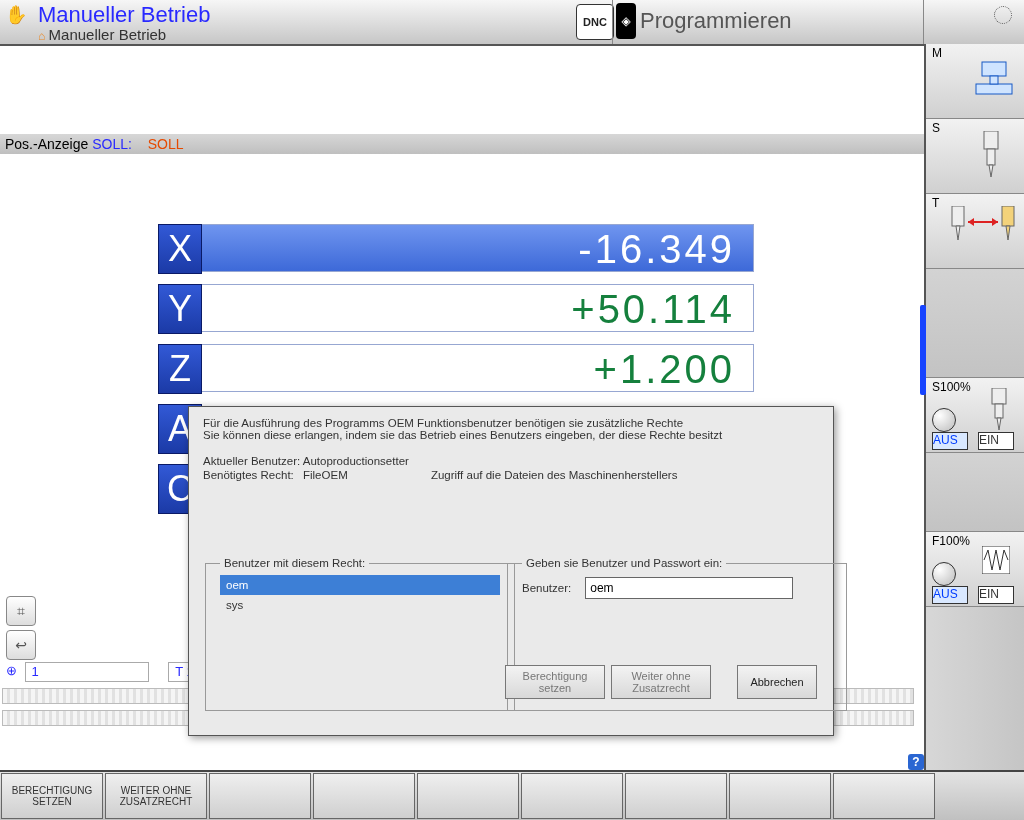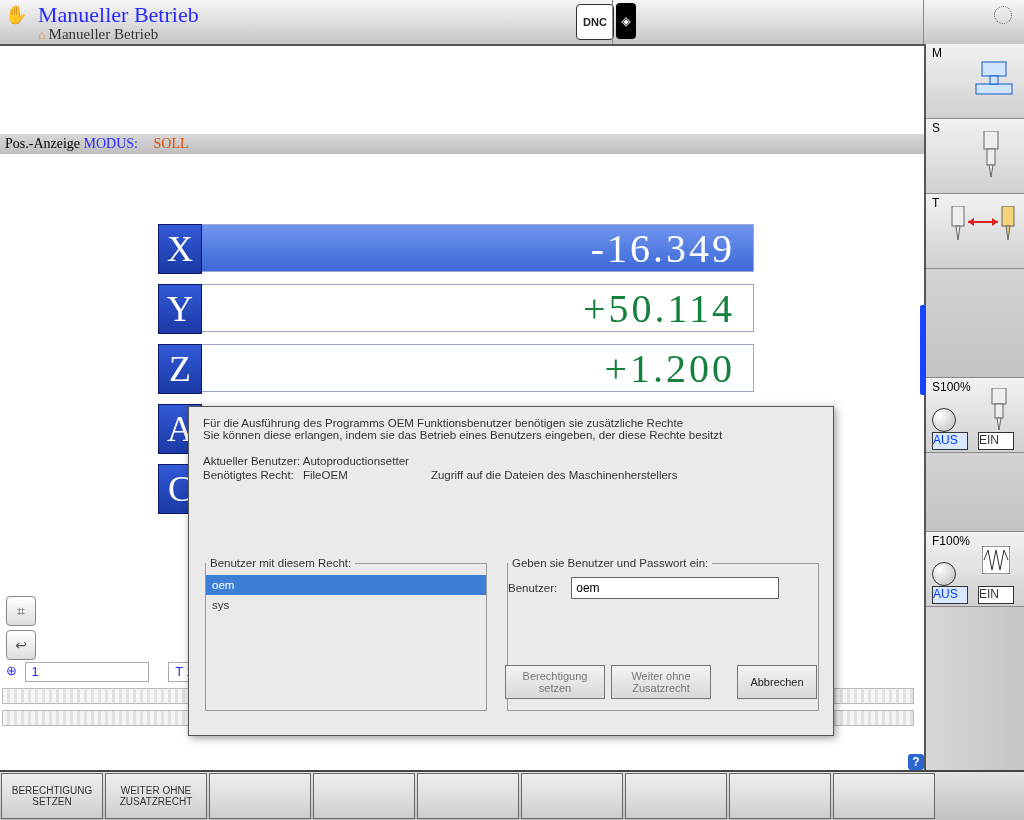--- a/index.html
+++ b/index.html
@@ -1,17 +1,17 @@
 <!DOCTYPE html>
 <html><head>
 <meta charset="utf-8">
 <style>
   html,body{margin:0;padding:0;width:1024px;height:820px;overflow:hidden;
     font-family:Arial,Helvetica,sans-serif;background:#fff;font-size:12px;color:#222}
-  .mono{font-family:Liberation Serif, serif}
+  .mono{font-family:Liberation Sans, sans-serif}
   
   #header{position:absolute;left:0;top:0;width:1024px;height:44px;
     background:linear-gradient(#f6f6f6,#c6c6c6);border-bottom:2px solid #555}
   #header .hand{position:absolute;left:2px;top:2px;width:30px;height:26px;
     display:flex;align-items:center;justify-content:center;font-size:18px}
   #header .title1{position:absolute;left:38px;top:2px;font-size:22px;color:#2929ff;font-weight:500}
   #header .sub{position:absolute;left:38px;top:26px}
   #header .sub .home{color:#e98b2c;font-size:12px}
   #header .sub .text{color:#333;font-size:15px}
   #dnc{position:absolute;left:576px;top:4px;width:36px;height:34px;background:#fff;
@@ -66,21 +66,21 @@
     display:flex;align-items:center;justify-content:center;text-align:center;line-height:11px}
   .sk.active{color:#333}
   
   #dlg{position:absolute;left:188px;top:406px;width:644px;height:328px;
     background:#eaeaea;border:1px solid #555;box-shadow:2px 2px 8px rgba(0,0,0,.4)}
   #dlg-title{height:22px;background:linear-gradient(#e5e5e5,#cfcfcf);border-bottom:1px solid #aaa;
     font-size:12px;padding:4px 8px;color:#333;position:relative}
   #dlg-title .wbtn{position:absolute;top:3px;width:14px;height:14px;border:1px solid #888;
     font-size:10px;line-height:12px;text-align:center;background:#f4f4f4}
   #dlg-body{position:relative;padding:10px 14px;font-size:11.5px;color:#333;height:288px;box-sizing:border-box}
-  #dlg fieldset{position:absolute;border:1px solid #999;padding:6px 0;font-size:11.5px}
+  #dlg fieldset{position:absolute;border:1px solid #999;padding:6px 14px;font-size:11.5px}
   #dlg fieldset legend{font-size:11.5px;color:#333;padding:0 4px}
   #userlist{position:absolute;left:14px;top:150px;width:280px;height:140px}
   #userlist .urow{height:20px;line-height:20px;padding-left:6px}
   #userlist .sel{background:#3d7fd6;color:#fff}
   #credbox{position:absolute;left:316px;top:150px;width:310px;height:140px}
   #credbox input{width:198px;height:18px;border:1px solid #666;font-size:12px;padding:1px 4px}
   .dbtn{position:absolute;width:98px;height:32px;border:1px solid #777;
     background:linear-gradient(#f3f3f3,#d8d8d8);font-size:11px;color:#777;
     display:flex;align-items:center;justify-content:center;text-align:center;line-height:12px}
   .dbtn.live{color:#222}
@@ -97,26 +97,27 @@
 <div id="header">
   <div class="hand">✋</div>
   <div class="title1 mono">Manueller Betrieb</div>
   <div class="sub">
     <span class="home">⌂</span>
     <span class="text mono">Manueller Betrieb</span>
   </div>
   <div id="dnc">DNC</div>
   <div id="prog-mode">◈</div>
   <div id="header-divider"></div>
+  <div id="prog-label" class="mono">Programmieren</div>
   <div id="clock-icon"></div>
 </div>
 
 <div id="status-line" class="mono">
   <span class="label">Pos.-Anzeige </span>
-  <span class="m1">MODUS:</span>
+  <span class="m1">SOLL:</span>
   <span class="m2">SOLL</span>
 </div>
 
 <div class="axis-row" style="top:224px">
   <span class="axis-label mono">X</span><span class="axis-val axis-sel mono">-16.349</span>
 </div>
 <div class="axis-row" style="top:284px">
   <span class="axis-label mono">Y</span><span class="axis-val mono">+50.114</span>
 </div>
 <div class="axis-row" style="top:344px">

